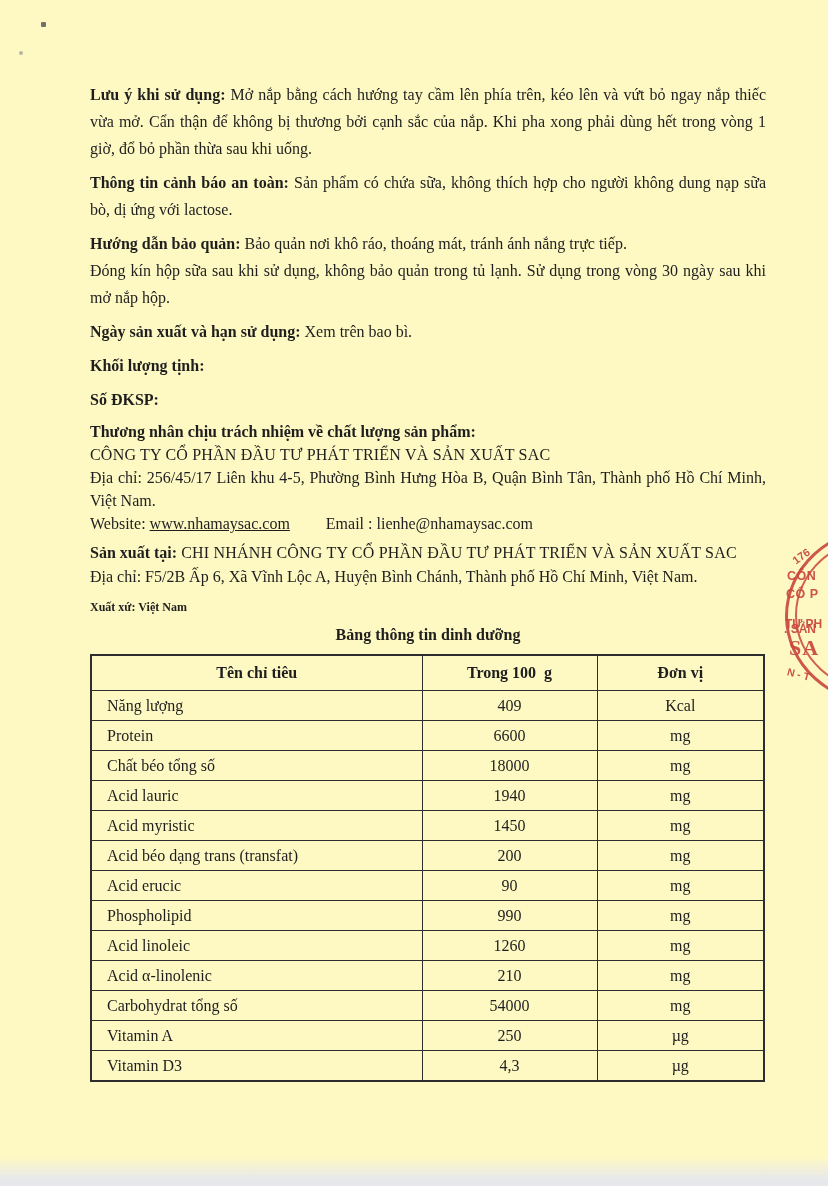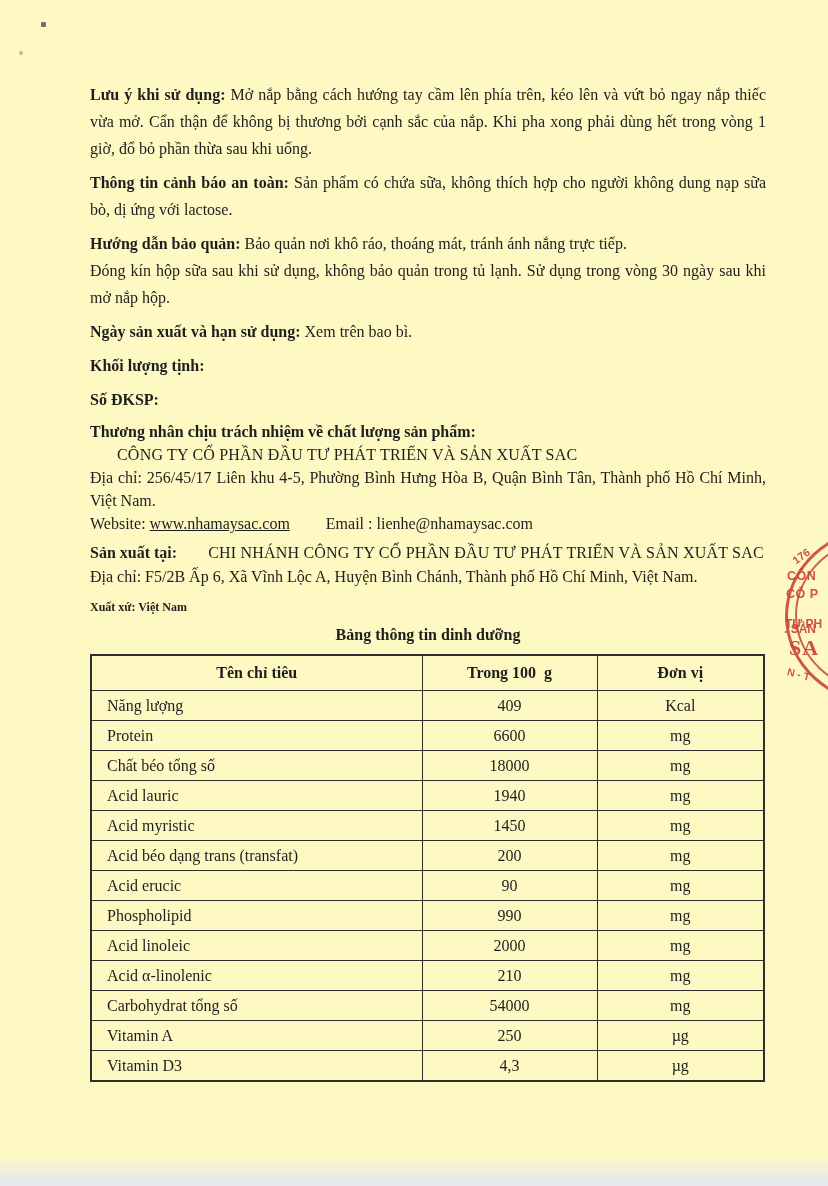--- a/index.html
+++ b/index.html
@@ -19,21 +19,21 @@
   .para{
     margin:0 0 7px 0;font-size:16px;line-height:27px;
     text-align:justify;
   }
   .oneline{font-size:16px;line-height:27px;margin:0;}
   .mb7{margin-bottom:7px;}
   b,.bold{font-weight:bold;}
   .block{margin:0 0 6px 0;}
   .trader-block .line{font-size:16px;line-height:23px;}
   .mfg-block .line{font-size:16px;line-height:24px;text-align:justify;margin:0;}
-  .caps{letter-spacing:.2px;margin-left:27px;}
+  .caps{letter-spacing:.2px;}
   .link{color:#1e1e1e;text-decoration:underline;}
   .email-gap{display:inline-block;width:36px;}
   .origin-line{font-size:12px;line-height:24px;font-weight:bold;margin:2px 0 0 0;}
   .table-title{
     font-size:16px;line-height:24px;font-weight:bold;
     text-align:center;margin:4px 0 7px 0;
   }
   table.nutri{
     border-collapse:collapse;table-layout:fixed;
     width:673px;border:2px solid #2e2e2e;
@@ -171,21 +171,21 @@
             <td class="c-val">90</td>
             <td class="c-unit">mg</td>
           </tr>
           <tr>
             <td class="c-name">Phospholipid</td>
             <td class="c-val">990</td>
             <td class="c-unit">mg</td>
           </tr>
           <tr>
             <td class="c-name">Acid linoleic</td>
-            <td class="c-val">2000</td>
+            <td class="c-val">1260</td>
             <td class="c-unit">mg</td>
           </tr>
           <tr>
             <td class="c-name">Acid α-linolenic</td>
             <td class="c-val">210</td>
             <td class="c-unit">mg</td>
           </tr>
           <tr>
             <td class="c-name">Carbohydrat tổng số</td>
             <td class="c-val">54000</td>

